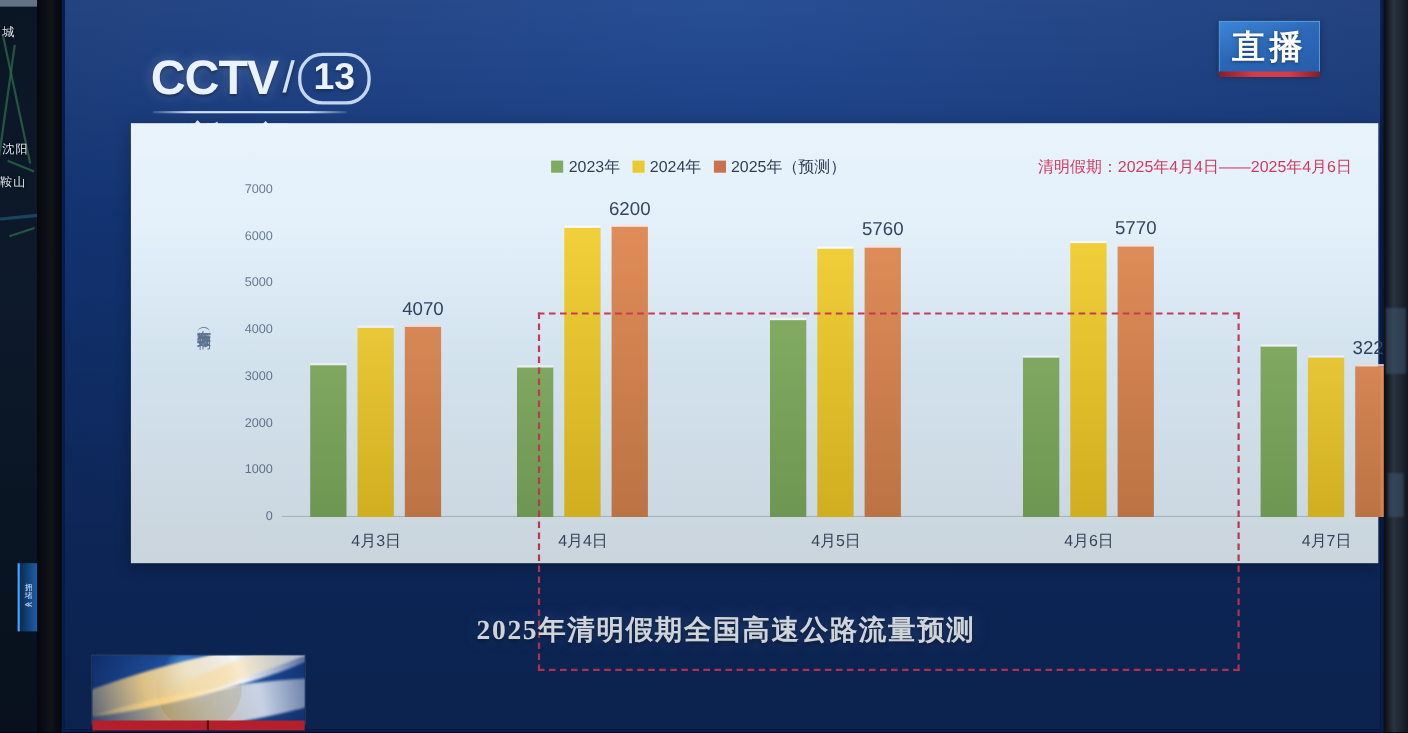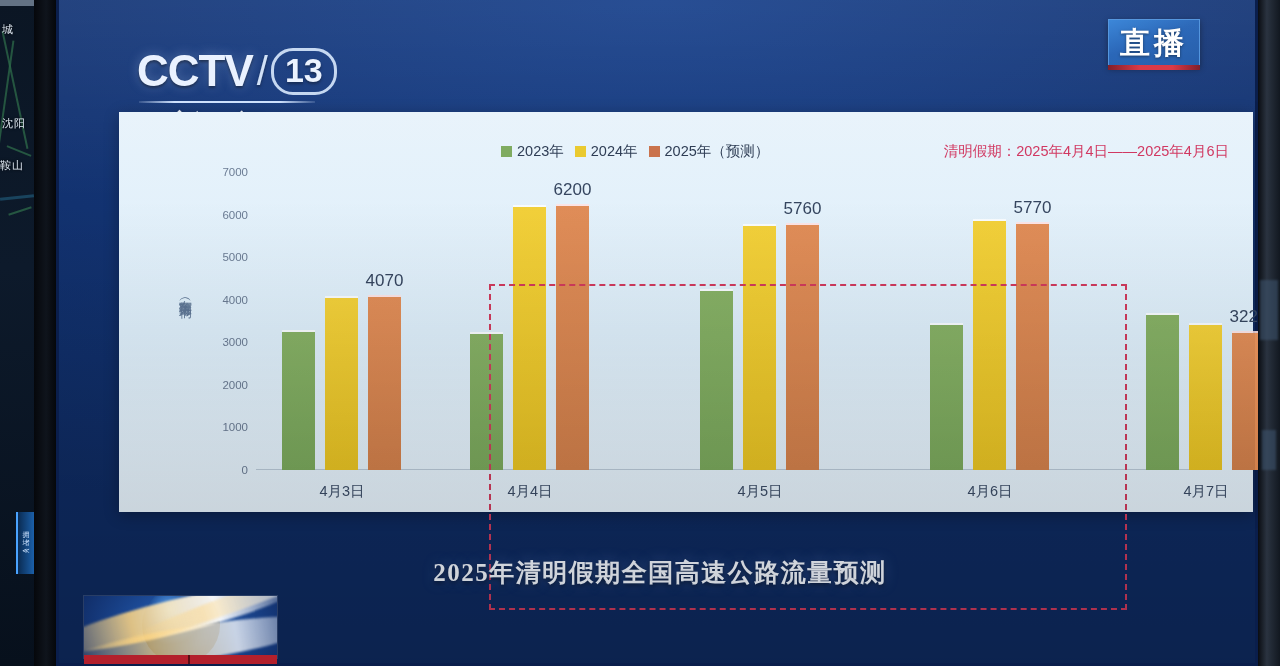--- a/index.html
+++ b/index.html
@@ -212,21 +212,21 @@
 <div id="screen">
 
   <div class="map-strip">
     <div class="map-strip-top-bar"></div>
     <div class="road" style="left:2px; top:40px; width:2px; height:150px; transform:rotate(8deg);"></div>
     <div class="road" style="left:14px; top:30px; width:2px; height:120px; transform:rotate(-12deg);"></div>
     <div class="road" style="left:6px; top:150px; width:26px; height:2px; transform:rotate(22deg);"></div>
     <div class="road" style="left:8px; top:210px; width:24px; height:2px; transform:rotate(-18deg);"></div>
     <div class="coast" style="left:0px; top:196px; width:34px; height:3px; transform:rotate(-6deg);"></div>
     <div class="map-label" style="left:2px; top:22px;">城</div>
-    <div class="map-label" style="left:2px; top:116px;">沈阳</div>
+    <div class="map-label" style="left:2px; top:128px;">沈阳</div>
     <div class="map-label" style="left:0px; top:158px;">鞍山</div>
     <div class="side-tab">
       <span>拥</span>
       <span>堵</span>
       <span>≪</span>
     </div>
   </div>
 
   <div class="bezel"></div>
 

